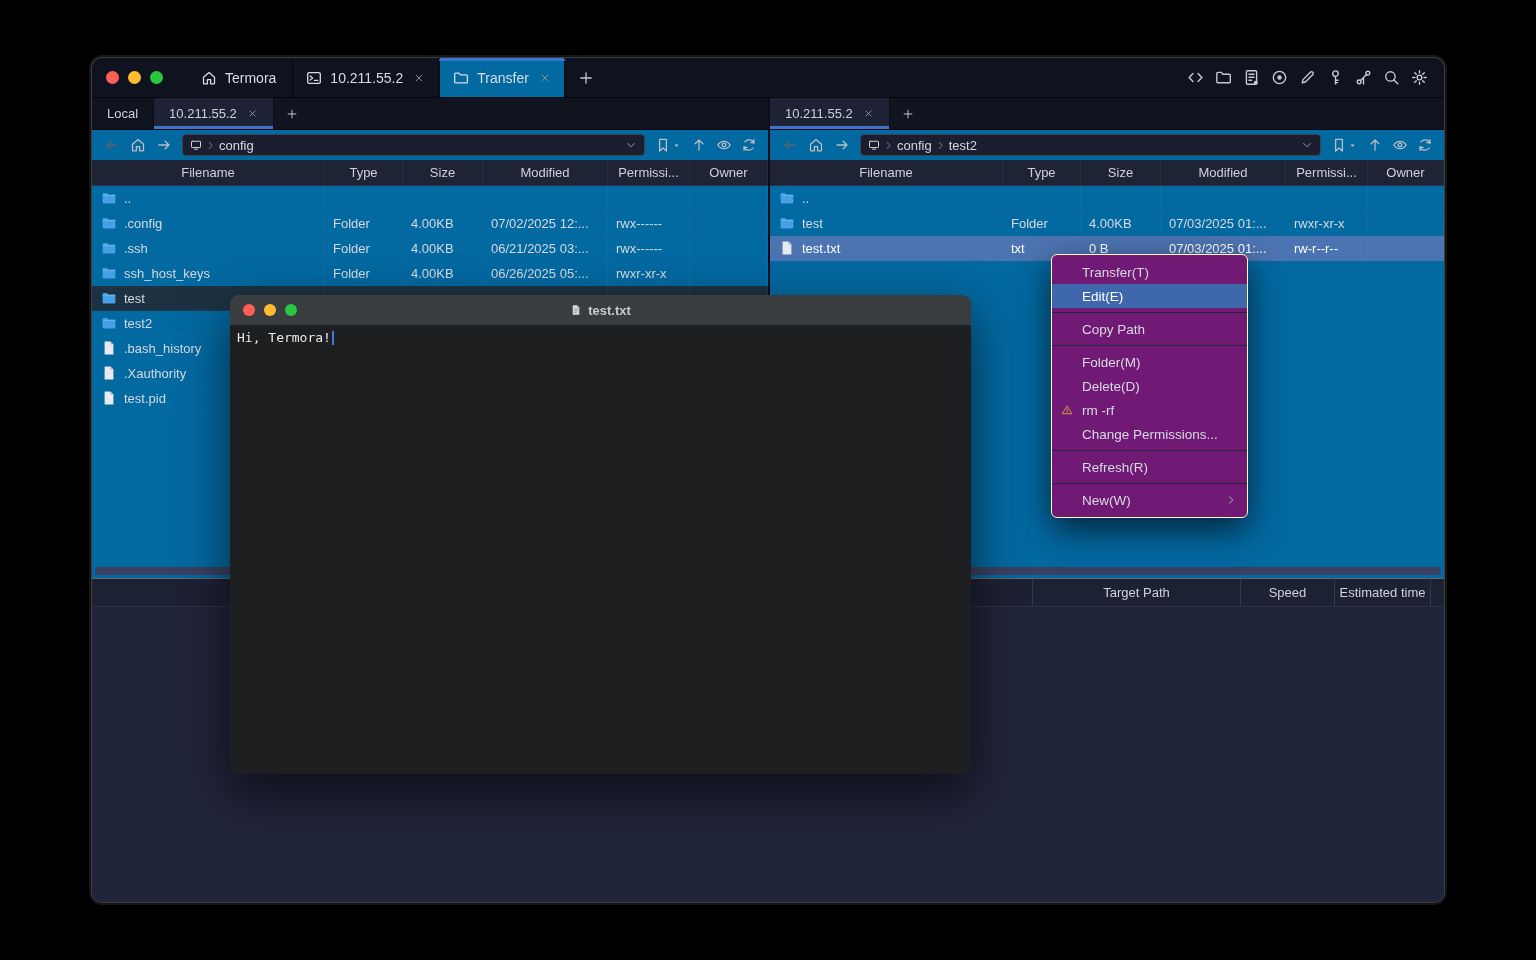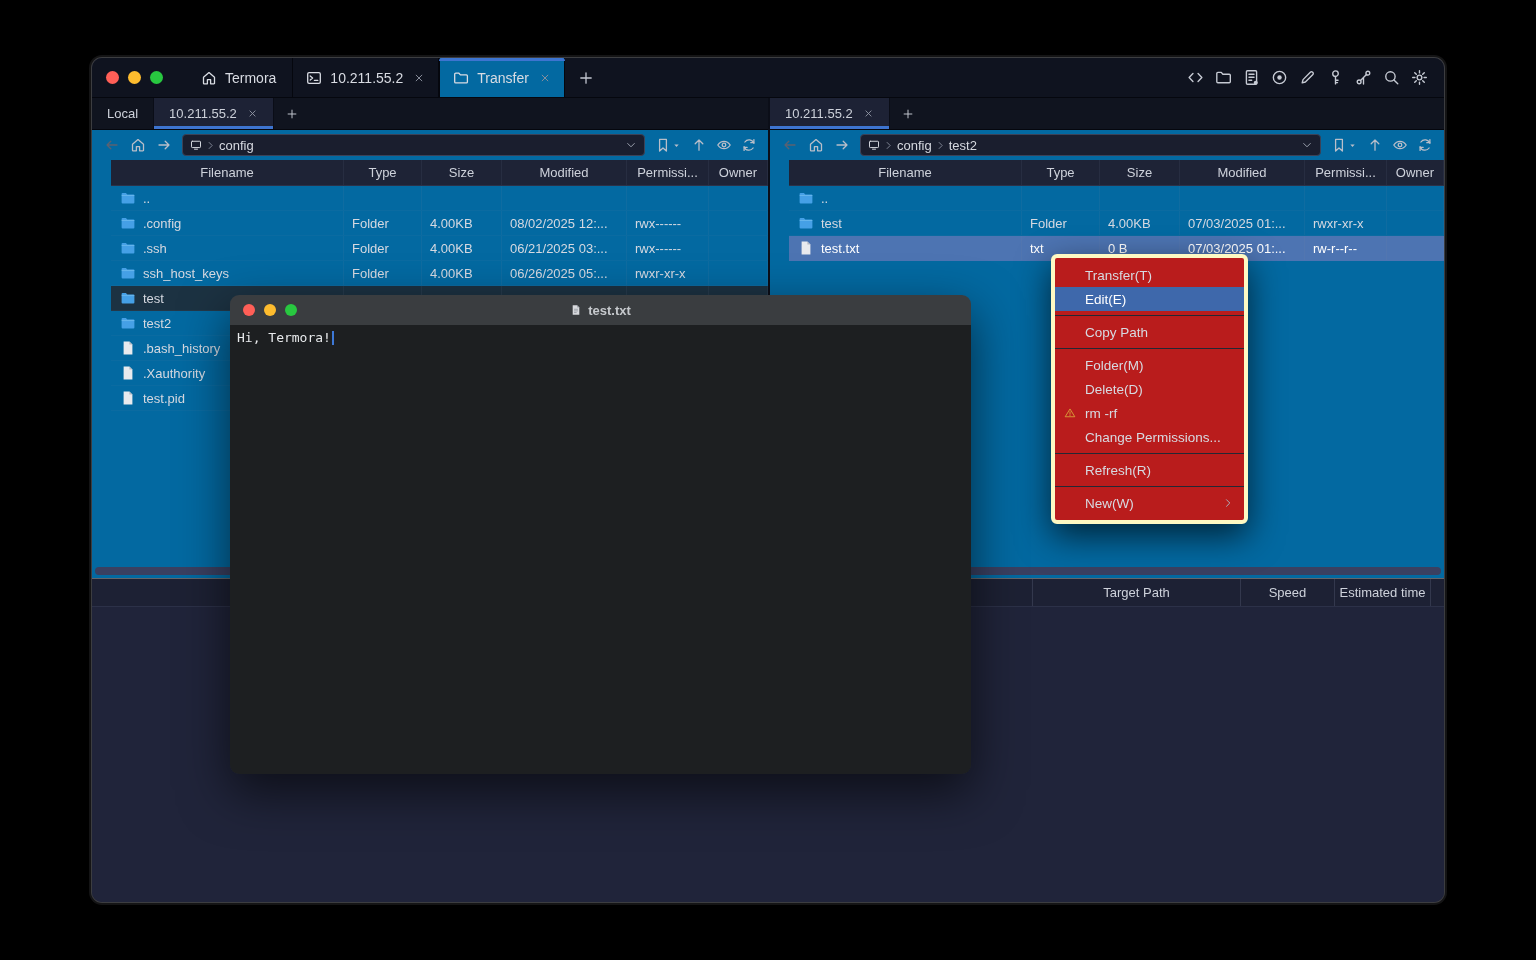--- a/index.html
+++ b/index.html
@@ -56,21 +56,21 @@
                color:#d6d9e0; font-size:13px; }
   .pathfield .dd { margin-left:auto; color:#9ba1ae; }
   .seg-sep { color:#8b91a0; }
   .tool-cluster { display:flex; align-items:center; gap:9px; padding:0 3px; }
   .bm { display:flex; align-items:center; gap:0; }
 
   
   .ftable { flex:1; display:flex; flex-direction:column; overflow:hidden; font-size:13px; }
   .frow { display:grid; grid-template-columns:233px 78px 80px 125px 82px 1fr;
           flex:0 0 25px; align-items:stretch; color:#d6d9e1;
-          border-bottom:1px solid rgba(130,140,170,.07);margin-left:19px; }
+          border-bottom:1px solid rgba(130,140,170,.07); }
   .fhead { flex:0 0 26px; background:#1e2336; border-bottom:1px solid #2c3148; color:#ced2db; }
   .cell { display:flex; align-items:center; padding:0 8px; border-right:1px solid rgba(130,140,170,.10);
           white-space:nowrap; overflow:hidden; }
   .fhead .cell { justify-content:center; }
   .name-cell { gap:7px; padding-left:9px; }
   .frow.selected { background:#4d74b2; color:#fff; border-bottom-color:transparent; }
   .frow.inactive-sel { background:#1c3242; }
   .ffiller { flex:1; }
   .hscroll { flex:0 0 10px; margin:0 3px 2px; display:flex; align-items:center; }
   .hscroll .thumb { height:8px; width:100%; border-radius:4px; background:#3a4061; }
@@ -93,21 +93,21 @@
   .ed-traffic { display:flex; gap:9px; align-items:center; padding-left:13px; z-index:2; }
   .ed-traffic .light { width:12px; height:12px; }
   .ed-caption { position:absolute; left:0; right:0; display:flex; align-items:center; justify-content:center;
                 gap:6px; color:#c6c9cd; font-size:13px; font-weight:bold; }
   .ed-body { flex:1; background:#1d1f21; padding:5px 7px;
              font-family:"DejaVu Sans Mono", monospace; font-size:13px; color:#e8eaec; }
   .cursor { display:inline-block; width:2px; height:14px; background:#3d78d6; vertical-align:text-bottom; margin-left:1px; }
 
   
   .cmenu { position:absolute; left:1051px; top:254px; width:197px; z-index:60;
-           background:#b91c1c; border:4px solid #fef9c3; border-radius:6px; padding:5px 0;
+           background:#701a75; border:1px solid #fef9c3; border-radius:6px; padding:5px 0;
            color:#d7dae1; font-size:13.5px; box-shadow:0 12px 34px rgba(0,0,0,.65); }
   .mi { height:24px; display:flex; align-items:center; padding:0 10px 0 30px; position:relative; }
   .mi .micon { position:absolute; left:9px; display:flex; }
   .mi.hl { background:#3e68ab; color:#fff; }
   .mi .sub { margin-left:auto; color:#aab0bc; display:flex; }
   .msep { height:1px; background:#232834; margin:4px 0; }
 </style>
 </head>
 <body>
 
@@ -347,21 +347,21 @@
                 <span class="icon">
                   <svg viewBox="0 0 16 16">
                     <path fill="#45a0e6" d="M1.6 3.9a1 1 0 0 1 1-1h3.3l1.4 1.6h6.1a1 1 0 0 1 1 1v6.9a1 1 0 0 1-1 1H2.6a1 1 0 0 1-1-1z"></path>
                     <path fill="#7ec4f0" d="M1.6 4.9h12.8v1.2H1.6z" opacity=".55"></path>
                   </svg>
                 </span>
                 <span>.config</span>
               </div>
               <div class="cell">Folder</div>
               <div class="cell">4.00KB</div>
-              <div class="cell">08/02/2025 12:...</div>
+              <div class="cell">07/02/2025 12:...</div>
               <div class="cell">rwx------</div>
               <div class="cell"></div>
             </div>
             <div class="frow">
               <div class="cell name-cell">
                 <span class="icon">
                   <svg viewBox="0 0 16 16">
                     <path fill="#45a0e6" d="M1.6 3.9a1 1 0 0 1 1-1h3.3l1.4 1.6h6.1a1 1 0 0 1 1 1v6.9a1 1 0 0 1-1 1H2.6a1 1 0 0 1-1-1z"></path>
                     <path fill="#7ec4f0" d="M1.6 4.9h12.8v1.2H1.6z" opacity=".55"></path>
                   </svg>

